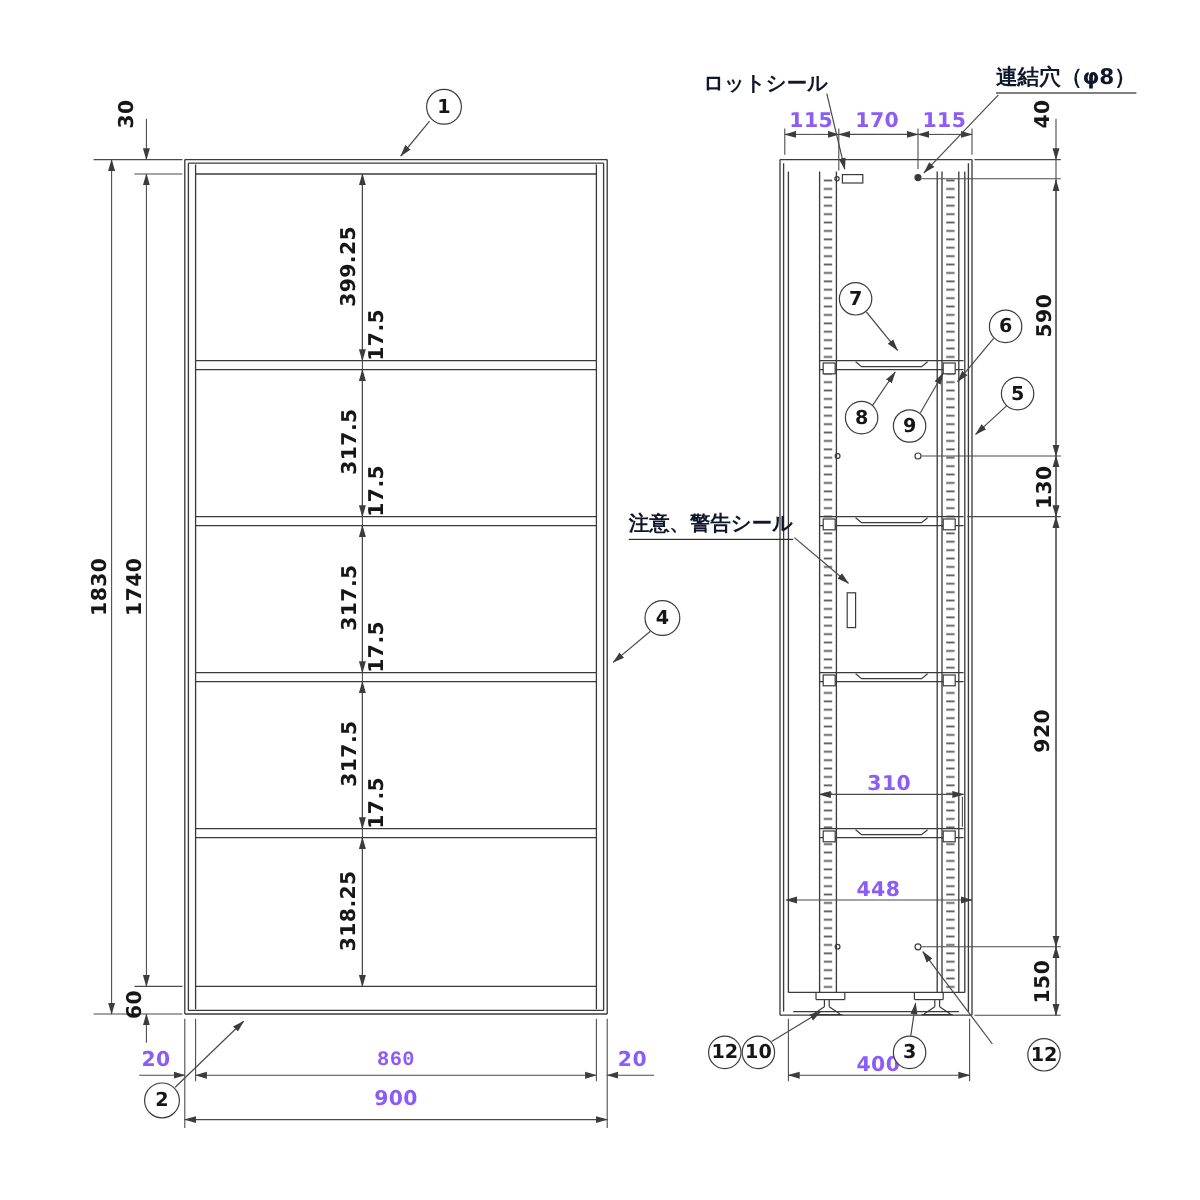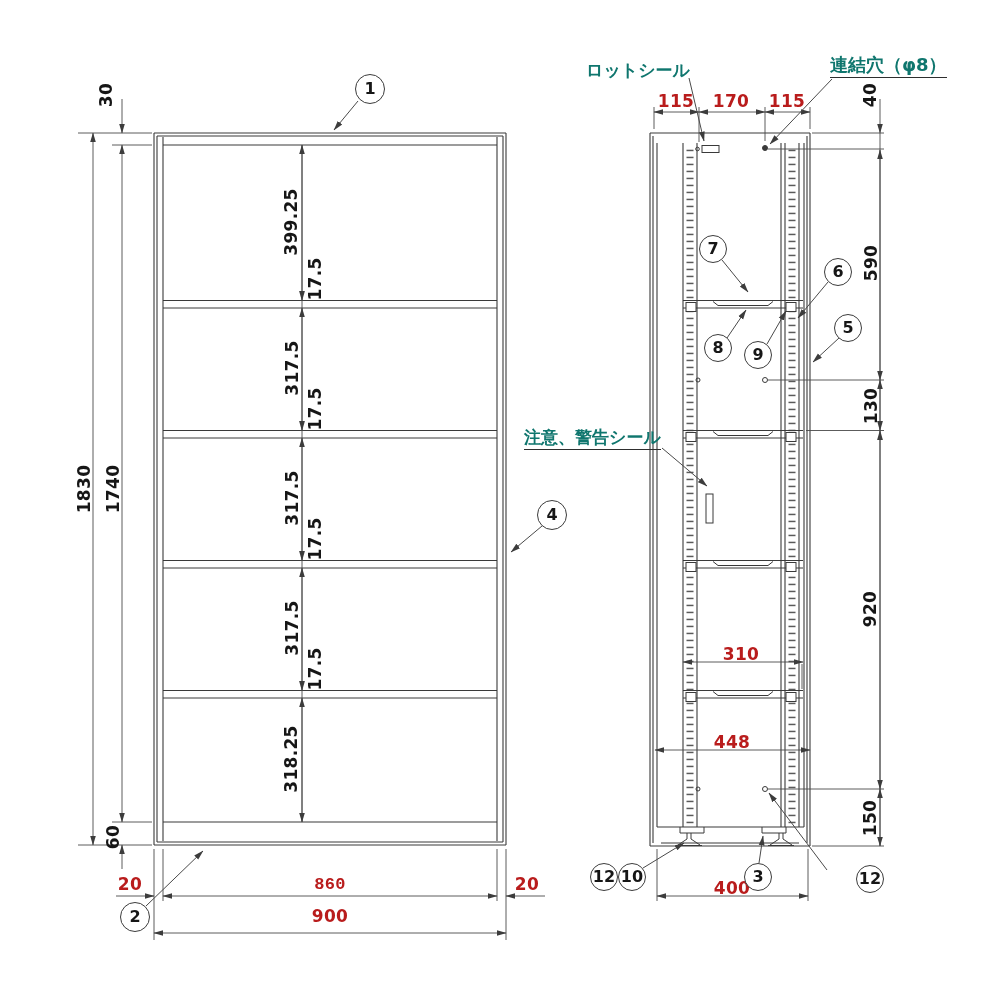--- a/index.html
+++ b/index.html
@@ -1,23 +1,23 @@
 <!DOCTYPE html>
 <html><head>
 <meta charset="utf-8">
 <style>
   html,body{margin:0;padding:0;background:#fff;}
   .sheet{position:relative;width:1000px;height:1000px;background:#ffffff;overflow:hidden;
          font-family:"DejaVu Sans",sans-serif;}
   .sheet svg{position:absolute;left:0;top:0;}
   .dim{position:absolute;transform:translate(-50%,-50%);font-weight:bold;font-size:17px;
-       color:#b91c1c;white-space:nowrap;letter-spacing:.3px;line-height:1;}
+       color:#8b5cf6;white-space:nowrap;letter-spacing:.3px;line-height:1;}
   .dimv{position:absolute;transform:translate(-50%,-50%) rotate(-90deg);font-weight:bold;
         font-size:17px;color:#161616;white-space:nowrap;letter-spacing:.3px;line-height:1;}
-  .jl{position:absolute;font-weight:bold;font-size:17px;color:#0f766e;white-space:nowrap;line-height:1;}
+  .jl{position:absolute;font-weight:bold;font-size:17px;color:#0f172a;white-space:nowrap;line-height:1;}
   .jl.u{border-bottom:1.5px solid #2e2e2e;padding-bottom:3px;}
   .balloon{position:absolute;width:28px;height:28px;border:1.5px solid #3c3c3c;border-radius:50%;
            display:flex;align-items:center;justify-content:center;font-size:16px;font-weight:bold;
            color:#161616;background:#fff;box-sizing:border-box;line-height:1;}
 </style>
 </head>
 <body>
 
 <div class="sheet">
 

